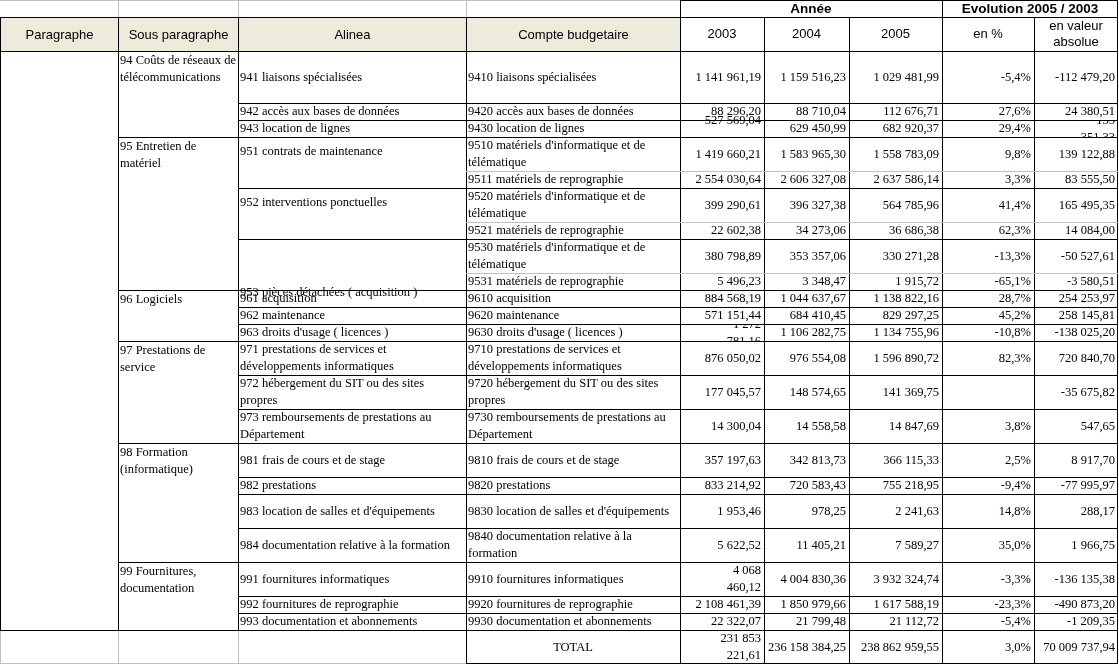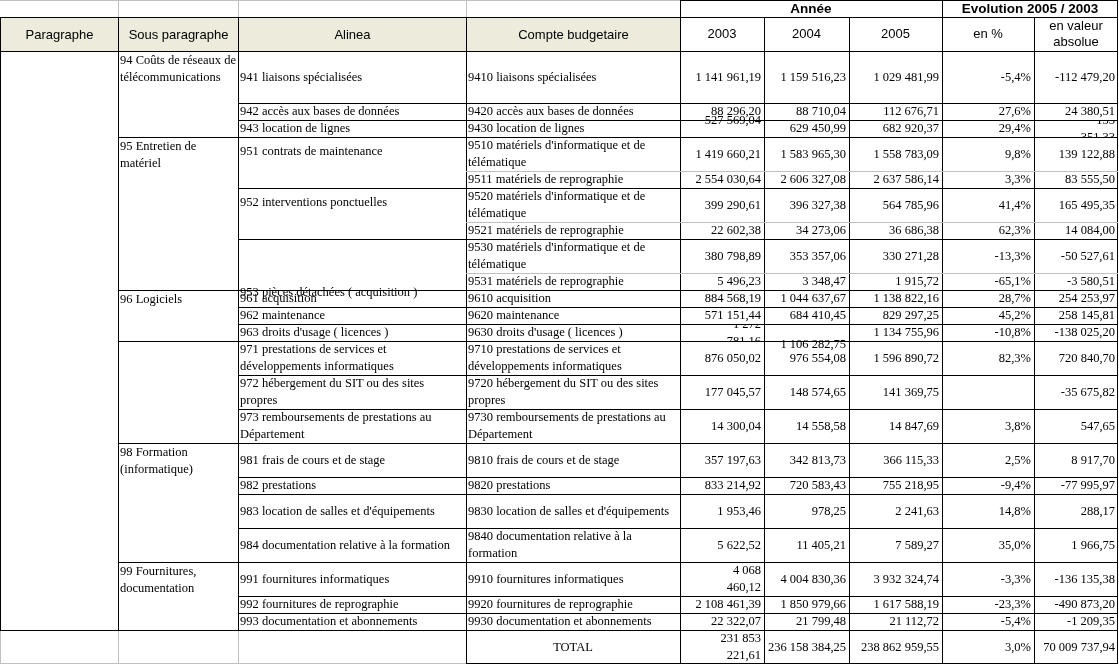--- a/index.html
+++ b/index.html
@@ -58,20 +58,23 @@
     </div>
     <div class="c serif txt top" style="left: 118px; top: 51px; width: 120px; height: 86px;">
       <span>94 Coûts de réseaux de télécommunications</span>
     </div>
     <div class="c serif txt top" style="left: 118px; top: 137px; width: 120px; height: 153px;">
       <span>95 Entretien de matériel</span>
     </div>
     <div class="c serif txt top" style="left: 118px; top: 290px; width: 120px; height: 51px;">
       <span>96 Logiciels</span>
     </div>
+    <div class="c serif txt top" style="left: 118px; top: 341px; width: 120px; height: 102px;">
+      <span>97 Prestations de service</span>
+    </div>
     <div class="c serif txt top" style="left: 118px; top: 443px; width: 120px; height: 119px;">
       <span>98 Formation (informatique)</span>
     </div>
     <div class="c serif txt top" style="left: 118px; top: 562px; width: 120px; height: 68px;">
       <span>99 Fournitures, documentation</span>
     </div>
     <div class="c serif txt" style="left: 238px; top: 51px; width: 228px; height: 52px;">
       <span>941 liaisons spécialisées</span>
     </div>
     <div class="c serif txt" style="left: 238px; top: 103px; width: 228px; height: 17px;">
@@ -325,21 +328,21 @@
     </div>
     <div class="c serif num" style="left: 1034px; top: 307px; width: 84px; height: 17px;">
       <span>258 145,81</span>
     </div>
     <div class="c serif txt" style="left: 466px; top: 324px; width: 214px; height: 17px;">
       <span>9630 droits d'usage ( licences )</span>
     </div>
     <div class="c serif num" style="left: 680px; top: 324px; width: 84px; height: 17px; padding-left: 40px;">
       <span>1 272 781,16</span>
     </div>
-    <div class="c serif num" style="left: 764px; top: 336px; width: 85px; height: 17px; align-items: center;">
+    <div class="c serif num" style="left: 764px; top: 324px; width: 85px; height: 17px; align-items: center;">
       <span>1 106 282,75</span>
     </div>
     <div class="c serif num" style="left: 849px; top: 324px; width: 93px; height: 17px;">
       <span>1 134 755,96</span>
     </div>
     <div class="c serif num" style="left: 942px; top: 324px; width: 92px; height: 17px;">
       <span>-10,8%</span>
     </div>
     <div class="c serif num" style="left: 1034px; top: 324px; width: 84px; height: 17px;">
       <span>-138 025,20</span>

